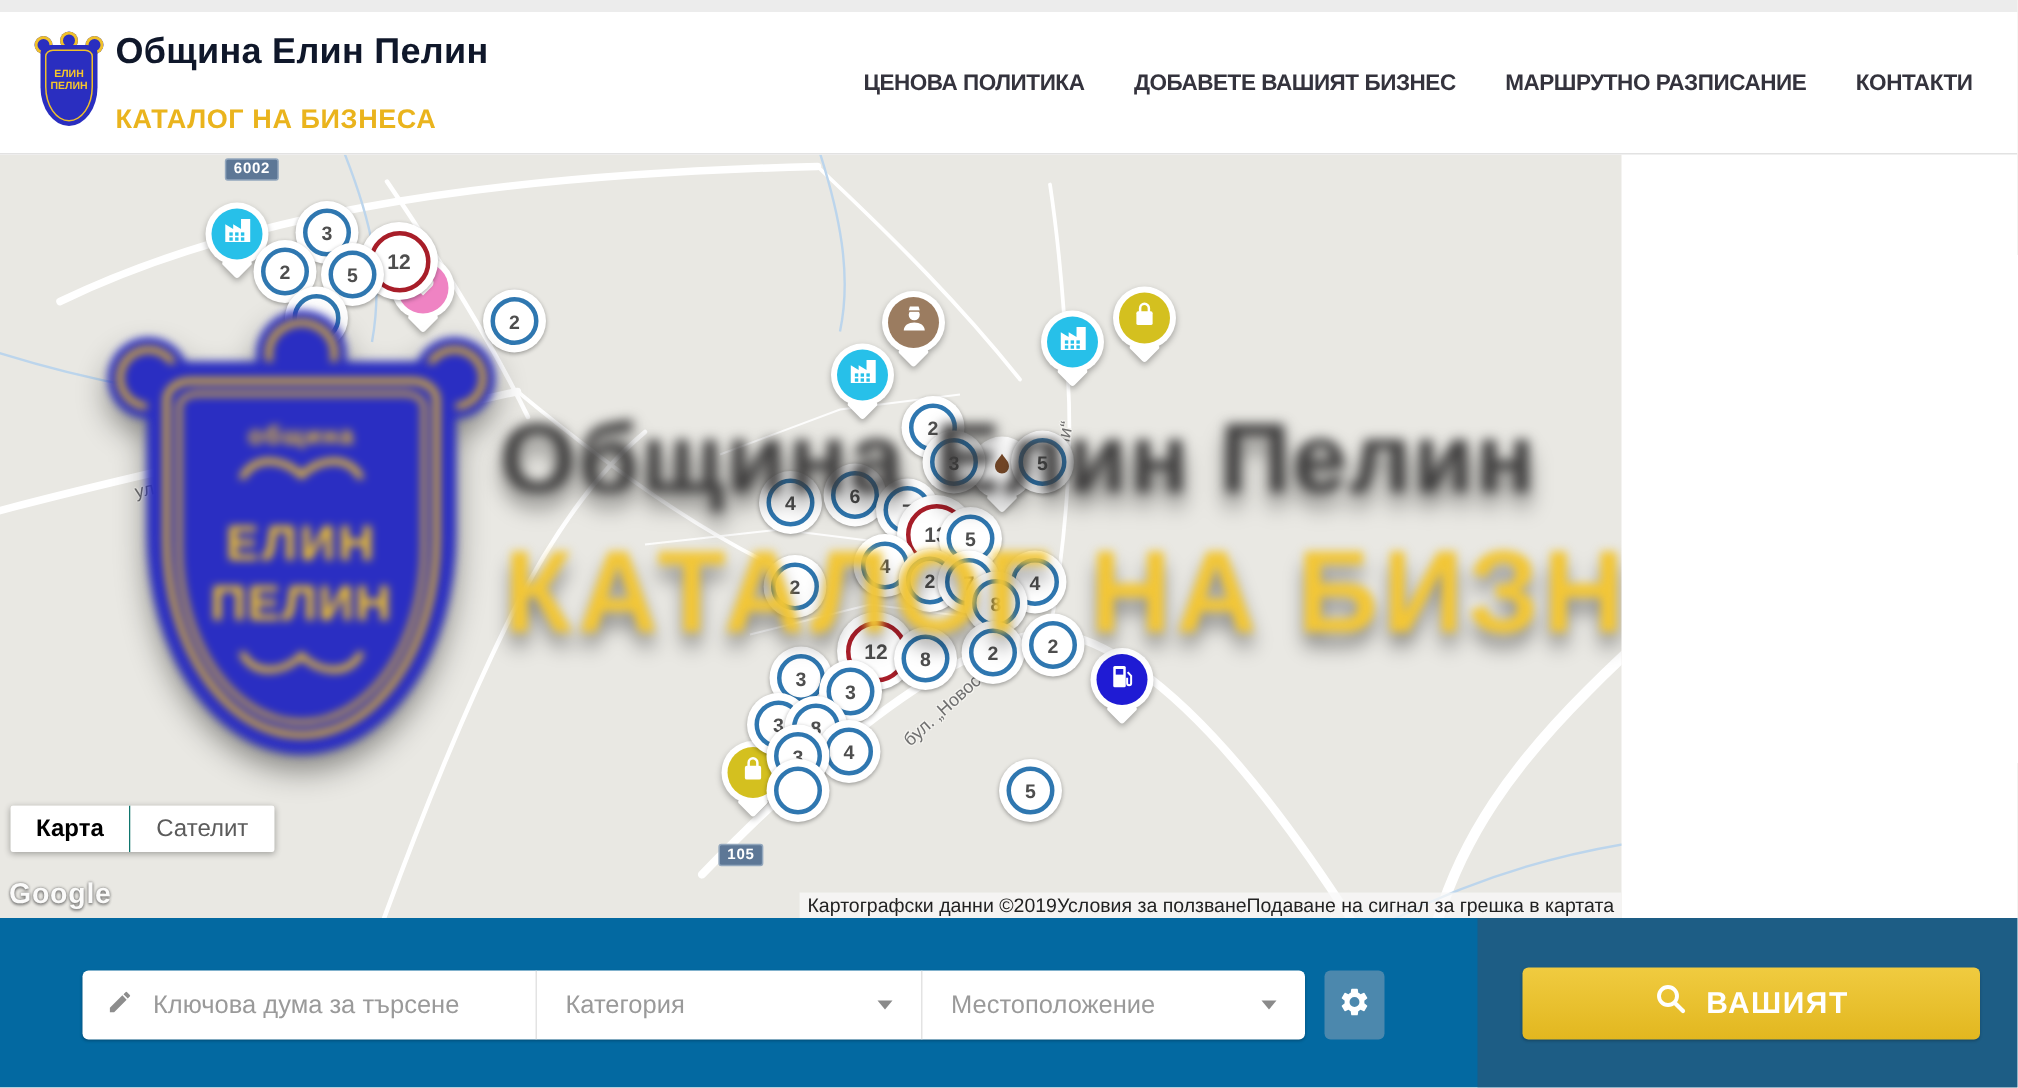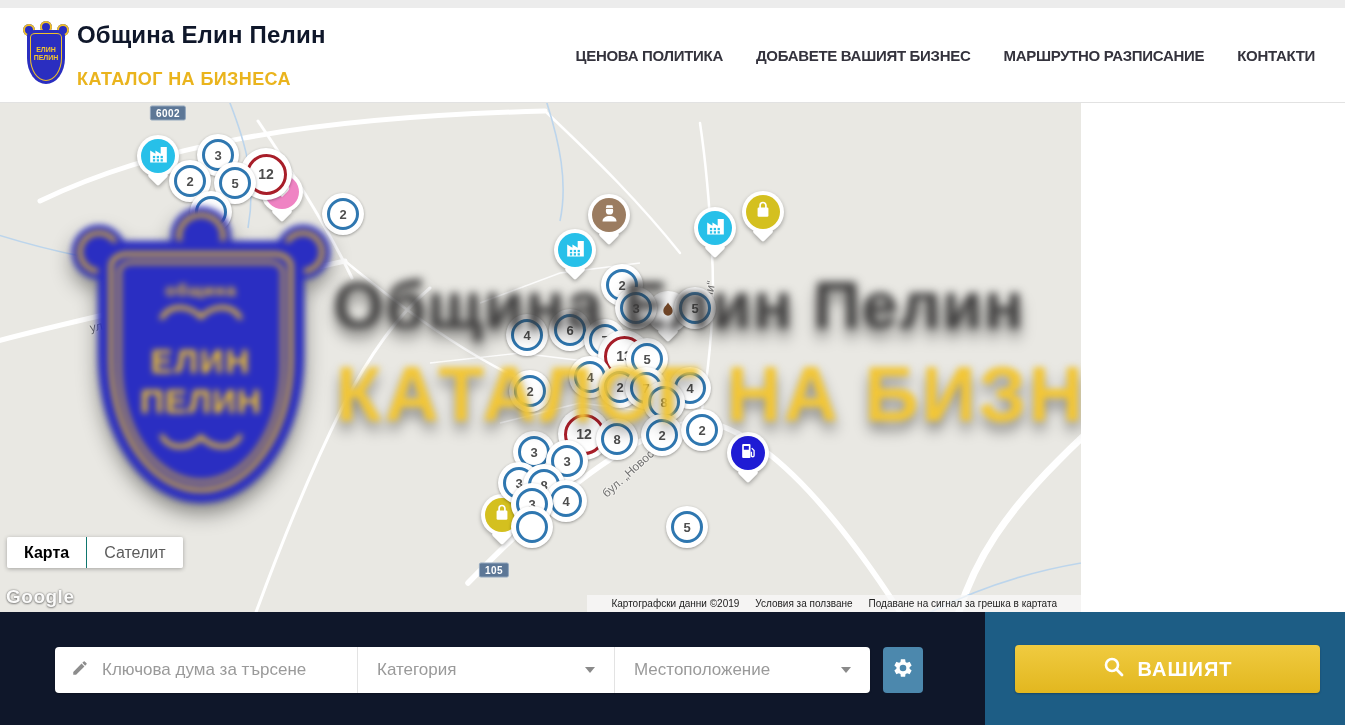--- a/index.html
+++ b/index.html
@@ -88,39 +88,39 @@
   .maptype { position:absolute; left:7px; top:434px; z-index:40; display:flex;
       box-shadow:0 1px 4px rgba(0,0,0,.3); border-radius:2px; overflow:hidden; }
   .maptype-btn { background:#fff; height:31px; display:flex; align-items:center; justify-content:center;
       padding:0 17px; font-size:16px; cursor:pointer; }
   .maptype-btn.active { font-weight:bold; color:#000; border-right:1px solid #0f766e; }
   .maptype-btn.inactive { color:#5b5b5b; }
   .google-logo { position:absolute; left:6px; bottom:4px; z-index:40; font-size:19px; font-weight:bold;
       color:#fff; letter-spacing:.5px; opacity:.85;
       text-shadow:0 0 2px rgba(68,68,68,.9), 0 1px 2px rgba(68,68,68,.6); }
   .attribution { position:absolute; right:0; bottom:0; z-index:40; height:17px;
-      background:rgba(248,248,248,.75); display:flex; align-items:center; gap:16px;
-      padding:0 24px; font-size:10px; color:#222; }
+      background:rgba(248,248,248,.75); display:flex; align-items:center; 
+      padding:0 5px; font-size:13px; color:#222; }
   .attribution span { white-space:nowrap; }
   .attr-link { cursor:pointer; }
   .ctl-lock { position:absolute; left:1305px; top:260px; width:30px; height:30px; background:#fff;
       z-index:40; border-radius:2px; box-shadow:0 1px 4px rgba(0,0,0,.3);
       display:flex; align-items:center; justify-content:center; cursor:pointer; }
   .ctl-pegman { position:absolute; left:1295px; top:332px; width:40px; height:40px; background:#fff;
       z-index:40; border-radius:2px; box-shadow:0 1px 4px rgba(0,0,0,.3);
       display:flex; align-items:center; justify-content:center; cursor:pointer; }
   .ctl-zoom { position:absolute; left:1295px; top:402px; width:40px; height:82px; background:#fff;
       z-index:40; border-radius:2px; box-shadow:0 1px 4px rgba(0,0,0,.3);
       display:flex; flex-direction:column; }
   .zoom-btn { flex:1; display:flex; align-items:center; justify-content:center;
       font-size:26px; font-weight:bold; color:#666; cursor:pointer; }
   .zoom-sep { height:1px; background:#e6e6e6; margin:0 6px; }
 
   
-  .searchbar { position:absolute; top:612px; left:0; width:1345px; height:113px; background:#0f172a; z-index:70; }
+  .searchbar { position:absolute; top:612px; left:0; width:1345px; height:113px; background:#0369a1; z-index:70; }
   .searchbar-right { position:absolute; left:985px; top:0; width:360px; height:113px; background:#1d5d85; }
   .filterbar { position:absolute; left:55px; top:35px; width:815px; height:46px; background:#fff;
       border-radius:4px; display:flex; box-shadow:0 1px 2px rgba(0,0,0,.25); overflow:hidden; }
   .f-keyword { flex:0 0 303px; display:flex; align-items:center; gap:13px; padding:0 16px;
       border-right:1px solid #e3e3e3; }
   .f-keyword input { border:none; outline:none; flex:1; font-size:17px; color:#444;
       font-family:"Liberation Sans",sans-serif; }
   .f-keyword input::placeholder { color:#9a9a9a; opacity:1; }
   .f-select { display:flex; align-items:center; justify-content:space-between; padding:0 19px;
       color:#9a9a9a; font-size:17px; cursor:pointer; }

